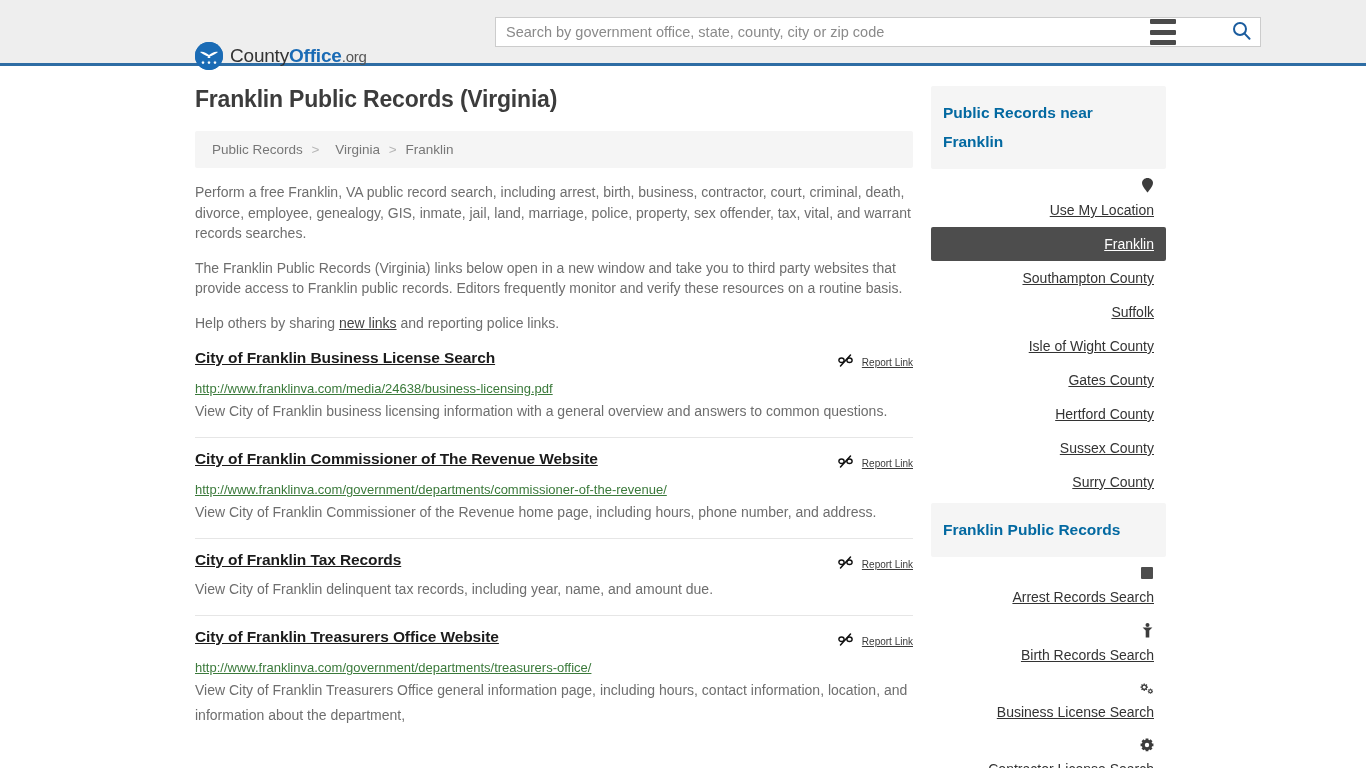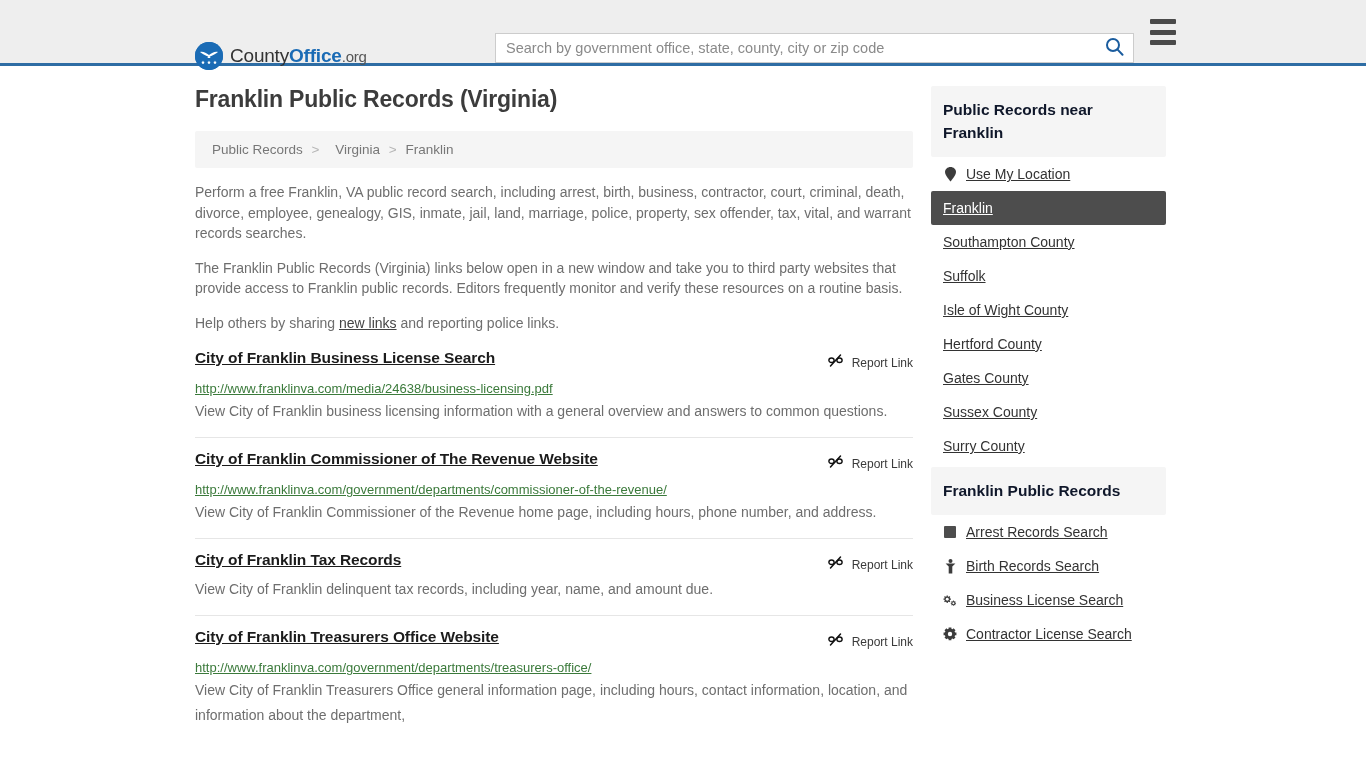--- a/index.html
+++ b/index.html
@@ -45,27 +45,26 @@
     white-space: nowrap;
   }
   .brand-text .b-blue { color: #1a6bb5; font-weight: bold; }
   .brand-text .b-dark { color: #333333; }
   .brand-text .b-tld { color: #555555; font-size: 15px; }
 
   .search-wrap {
     position: absolute;
     left: 495px;
     top: 17px;
-    width: 639px;
+    width: 766px;
     height: 30px;
     background: #ffffff;
     border: 1px solid #cccccc;
     display: flex;
     align-items: center;
-    margin-top: 16px;
   }
   .search-input {
     flex: 1 1 auto;
     border: 0;
     outline: none;
     height: 100%;
     padding: 0 10px;
     font-size: 14.5px;
     color: #555;
     font-family: "Liberation Sans", sans-serif;
@@ -167,22 +166,23 @@
     display: flex;
     align-items: center;
     gap: 8px;
     flex: 0 0 auto;
     margin-left: 20px;
     margin-top: 3px;
     cursor: pointer;
     white-space: nowrap;
   }
   .report-link-text {
-    font-size: 12px;
+    font-size: 10px;
     color: #3a3a3a;
+    text-decoration: underline;
   }
   .result-url {
     display: block;
     font-size: 13px;
     color: #3b7a3b;
     margin-top: 8px;
     line-height: 16px;
     word-break: break-all;
   }
   .result-desc {
@@ -192,31 +192,32 @@
     margin-top: 2px;
   }
 
   
   .side-box { margin-bottom: 4px; }
   .side-head {
     background: #f5f5f5;
     padding: 12px 12px 13px 12px;
     font-size: 15.5px;
     font-weight: bold;
-    color: #0f172a;
-    line-height: 23px;
+    color: #0369a1;
+    line-height: 29px;
     border-radius: 2px;
   }
   .side-list { margin: 0; padding: 0; list-style: none; }
   .side-item {
     display: flex;
     align-items: flex-end;
     gap: 9px;
     padding: 9px 12px;
     border-radius: 2px;
+    flex-direction: column;
   }
   .side-item.active { background: #4d4d4d; }
   .side-item-label {
     font-size: 14px;
     color: #333333;
     text-decoration: underline;
     cursor: pointer;
   }
   .side-item.active .side-item-label { color: #ffffff; }
   .side-icon {
@@ -384,24 +385,24 @@
           <li class="side-item">
             <span class="side-item-label">Southampton County</span>
           </li>
           <li class="side-item">
             <span class="side-item-label">Suffolk</span>
           </li>
           <li class="side-item">
             <span class="side-item-label">Isle of Wight County</span>
           </li>
           <li class="side-item">
+            <span class="side-item-label">Gates County</span>
+          </li>
+          <li class="side-item">
             <span class="side-item-label">Hertford County</span>
-          </li>
-          <li class="side-item">
-            <span class="side-item-label">Gates County</span>
           </li>
           <li class="side-item">
             <span class="side-item-label">Sussex County</span>
           </li>
           <li class="side-item">
             <span class="side-item-label">Surry County</span>
           </li>
         </ul>
       </div>
 

